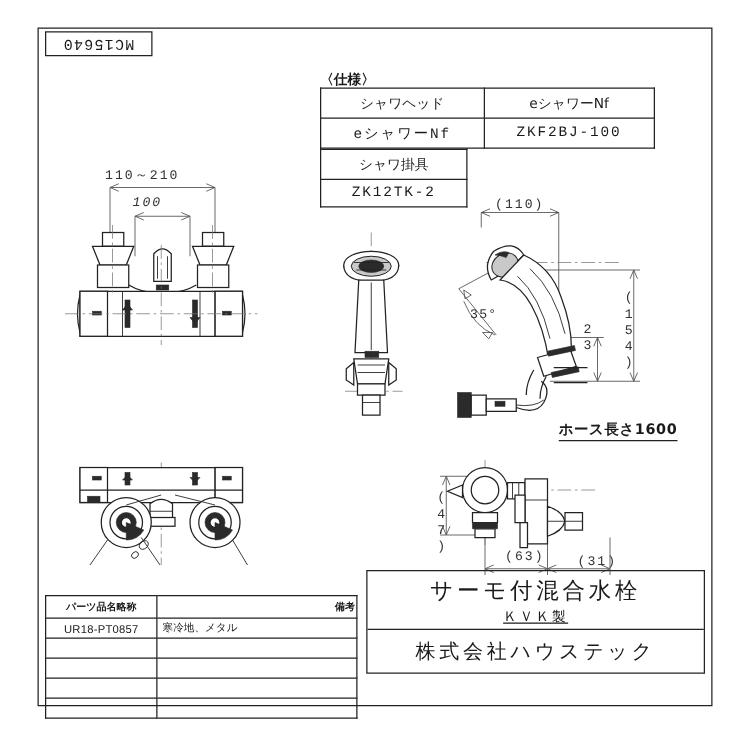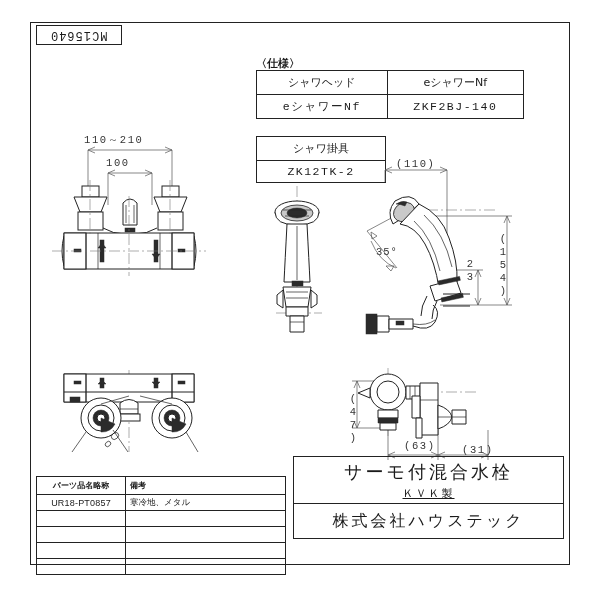--- a/index.html
+++ b/index.html
@@ -35,21 +35,21 @@
   
   .hose-note{position:absolute;font-size:11.5px;font-weight:bold;
       border-bottom:1.4px solid #222;padding-bottom:1px;
       font-family:"DejaVu Sans",sans-serif;letter-spacing:.5px;}
 
   
   .parts{position:absolute;left:36px;top:476px;width:250px;
          border-collapse:collapse;}
   .parts td{border:1px solid #222;height:13px;font-size:8.5px;
             font-family:"DejaVu Sans",sans-serif;}
-  .parts td.h{text-align:left;font-weight:bold;font-size:8px;height:15px;}
+  .parts td.h{text-align:right;font-weight:bold;font-size:8px;height:15px;}
   .parts td.c1{width:86px;text-align:center;}
   .parts td.c2{padding-left:4px;}
   .parts td.v1{text-align:center;font-size:9px;
        font-family:"Liberation Sans",sans-serif;letter-spacing:.2px;margin-top:20px;}
 
   
   .title-block{position:absolute;left:293px;top:456px;width:271px;height:83px;
        border:1.3px solid #222;box-sizing:border-box;}
   .tb-top{height:46px;border-bottom:1.3px solid #222;
        display:flex;flex-direction:column;align-items:center;justify-content:center;}
@@ -82,46 +82,47 @@
   <div class="spec-label" style="left:256px;top:56px;">〈仕様〉</div>
 
   <table class="spec-tbl" style="position:absolute;left:256px;top:70px;width:268px;">
     <tbody>
         <tr>
       <td style="width:134px;">シャワヘッド</td>
       <td style="width:134px;">eシャワーNf</td>
     </tr>
     <tr>
       <td class="code">eシャワーNf</td>
-      <td class="code">ZKF2BJ-140</td>
+      <td class="code">ZKF2BJ-100</td>
     </tr>
   </tbody>
     </table>
 
-  <table class="hang-tbl" style="position:absolute;left:256px;top:136px;width:130px;">
+  <table class="hang-tbl" style="position:absolute;left:256px;top:119px;width:118px;">
     <tbody>
         <tr>
       <td>シャワ掛具</td>
     </tr>
     <tr>
       <td class="code">ZK12TK-2</td>
     </tr>
   </tbody>
     </table>
 
   <div class="dim" style="left:84px;top:133px;">110～210</div>
-  <div class="dim" style="left:106px;top:157px;">100</div>
+  <div class="dim" style="left:106px;top:157px;font-style:italic;">100</div>
   <div class="dim" style="left:396px;top:158px;">(110)</div>
   <div class="dim vert" style="left:497px;top:233px;">(154)</div>
   <div class="dim vert" style="left:464px;top:258px;">23</div>
   <div class="dim" style="left:350px;top:246px;letter-spacing:1px;margin-left:26px;">35°</div>
   <div class="dim vert" style="left:347px;top:393px;">(47)</div>
   <div class="dim" style="left:404px;top:440px;">(63)</div>
   <div class="dim" style="left:462px;top:444px;">(31)</div>
 
+  <div class="hose-note" style="left:447px;top:336px;">ホース長さ1600</div>
 
   <svg width="600" height="600">
 
     <g>
 
       <path class="dimln" d="M88 150 H172"></path>
       <path class="dimln" d="M88 150 l7 -3 M88 150 l7 3 M172 150 l-7 -3 M172 150 l-7 3"></path>
       <path class="dimln" d="M88 150 V190 M172 150 V190"></path>
 
       <path class="dimln" d="M108 173 H152"></path>

